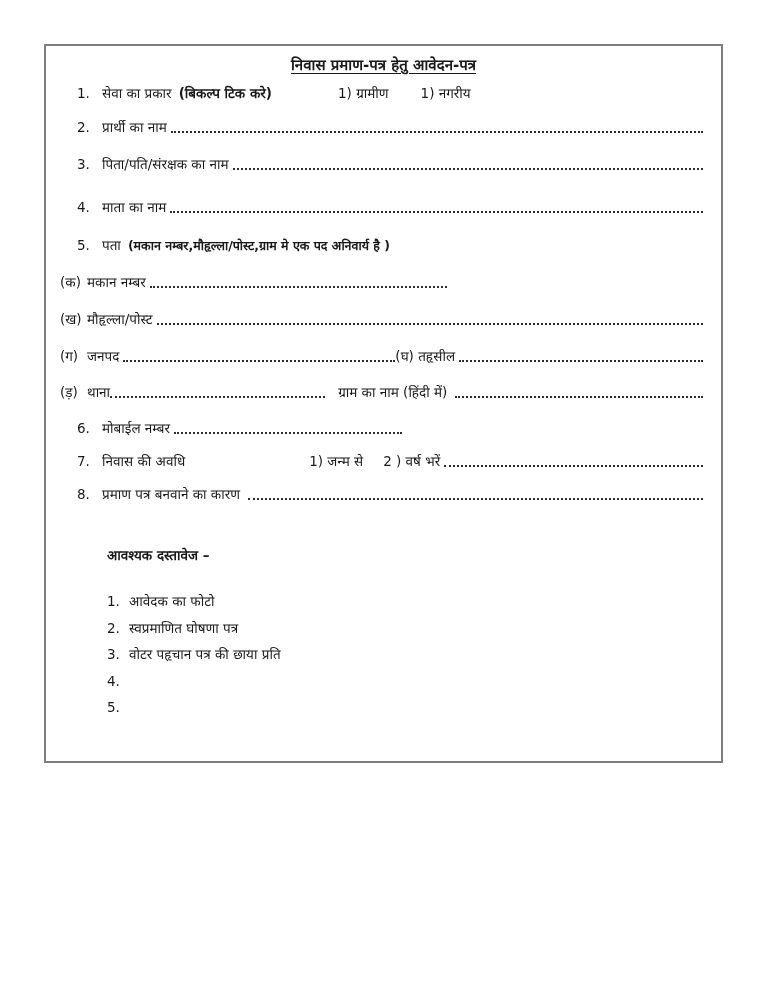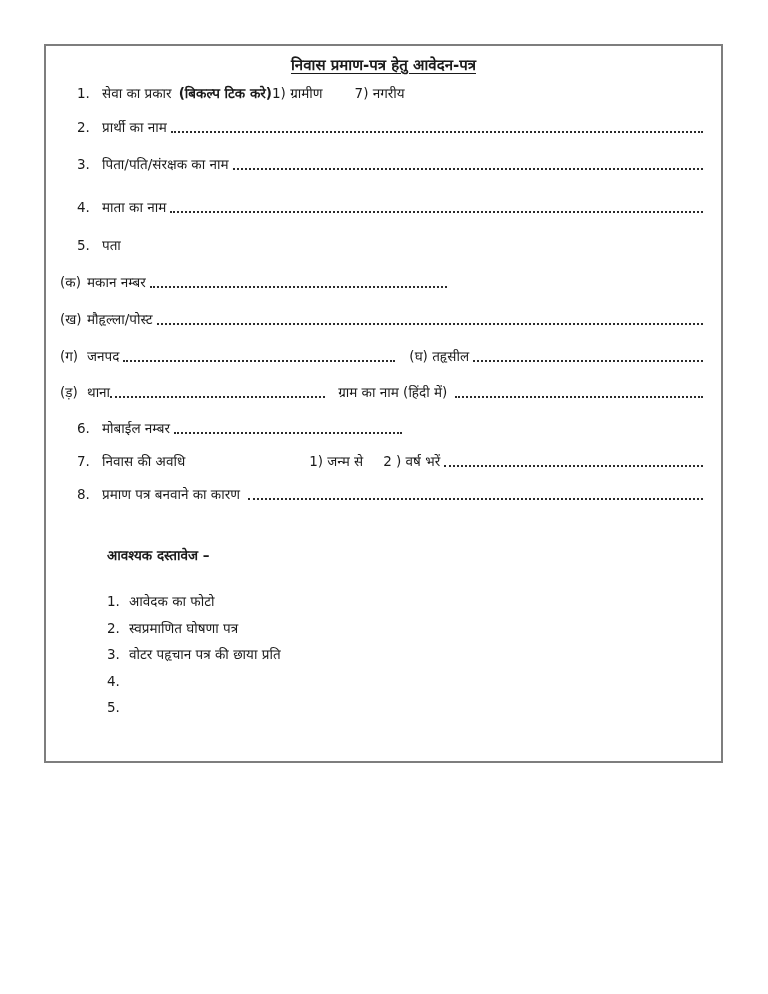--- a/index.html
+++ b/index.html
@@ -57,22 +57,22 @@
 
 <div class="page">
   <div class="form-box">
 
     <div class="title">निवास प्रमाण-पत्र हेतु आवेदन-पत्र</div>
 
     <div class="row main" style="top:38px">
       <span class="num">1.</span>
       <span class="lbl">सेवा का प्रकार</span>
       <span class="note">(बिकल्प टिक करे)</span>
-      <span class="opt" style="">1)  ग्रामीण</span>
-      <span class="opt" style="margin-left:32px">7) नगरीय</span>
+      <span class="opt" style="margin-left:66px">1)  ग्रामीण</span>
+      <span class="opt" style="margin-left:32px">1) नगरीय</span>
     </div>
 
     <div class="row main" style="top:72px">
       <span class="num">2.</span>
       <span class="lbl">प्रार्थी का नाम</span>
       <span class="dots fill"></span>
     </div>
 
     <div class="row main" style="top:109px">
       <span class="num">3.</span>
@@ -82,39 +82,40 @@
 
     <div class="row main" style="top:152px">
       <span class="num">4.</span>
       <span class="lbl">माता का नाम</span>
       <span class="dots fill"></span>
     </div>
 
     <div class="row main" style="top:190px">
       <span class="num">5.</span>
       <span class="lbl">पता</span>
+      <span class="note small">(मकान नम्बर,मौहृल्ला/पोस्ट,ग्राम मे एक पद अनिवार्य है )</span>
     </div>
 
     <div class="row sub" style="top:227px">
       <span class="num">(क)</span>
       <span class="lbl">मकान नम्बर</span>
       <span class="dots" style="width:297px"></span>
     </div>
 
     <div class="row sub" style="top:264px">
       <span class="num">(ख)</span>
       <span class="lbl">मौहृल्ला/पोस्ट</span>
       <span class="dots fill"></span>
     </div>
 
     <div class="row sub" style="top:301px">
       <span class="num">(ग)</span>
       <span class="lbl">जनपद</span>
       <span class="dots" style="width:272px"></span>
-      <span class="lbl" style="margin-left:14px">(घ) तहृसील</span>
+      <span class="lbl" style="margin-left:0px">(घ) तहृसील</span>
       <span class="dots fill"></span>
     </div>
 
     <div class="row sub" style="top:337px">
       <span class="num">(ड़)</span>
       <span class="lbl">थाना</span>
       <span class="dots" style="width:215px;margin-left:0"></span>
       <span class="lbl" style="margin-left:13px">ग्राम का नाम (हिंदी में)</span>
       <span class="dots fill" style="margin-left:8px"></span>
     </div>

